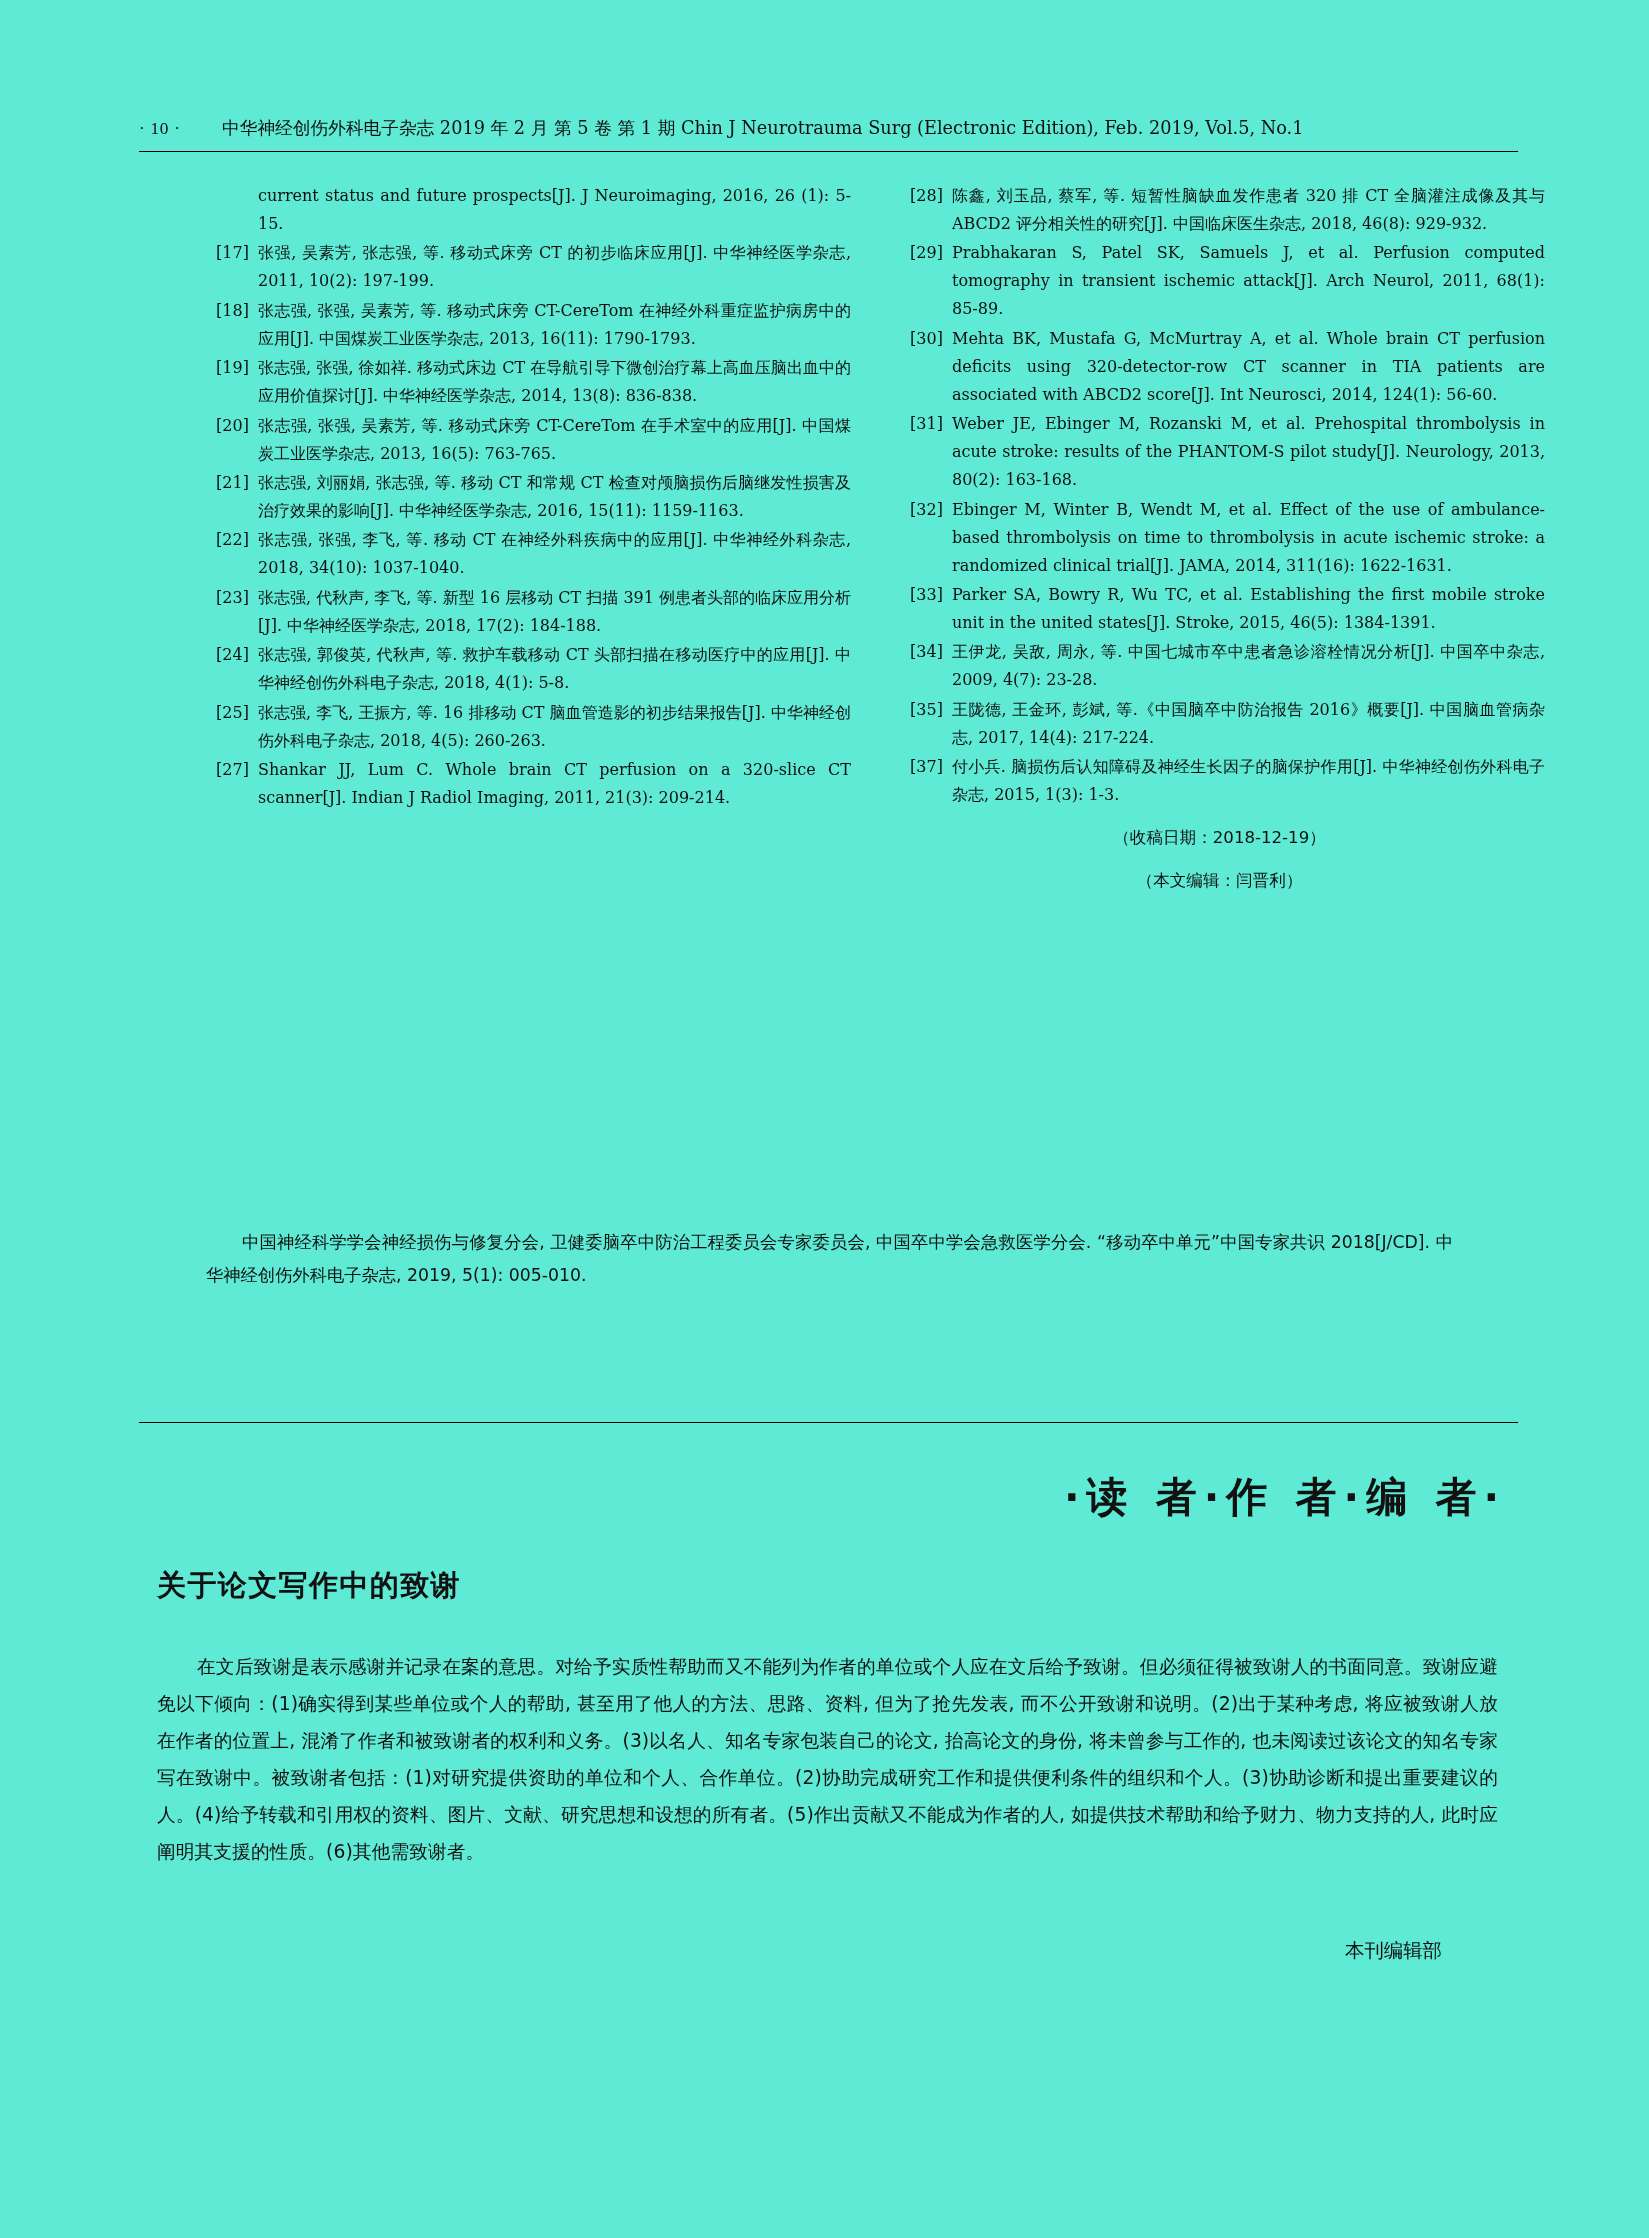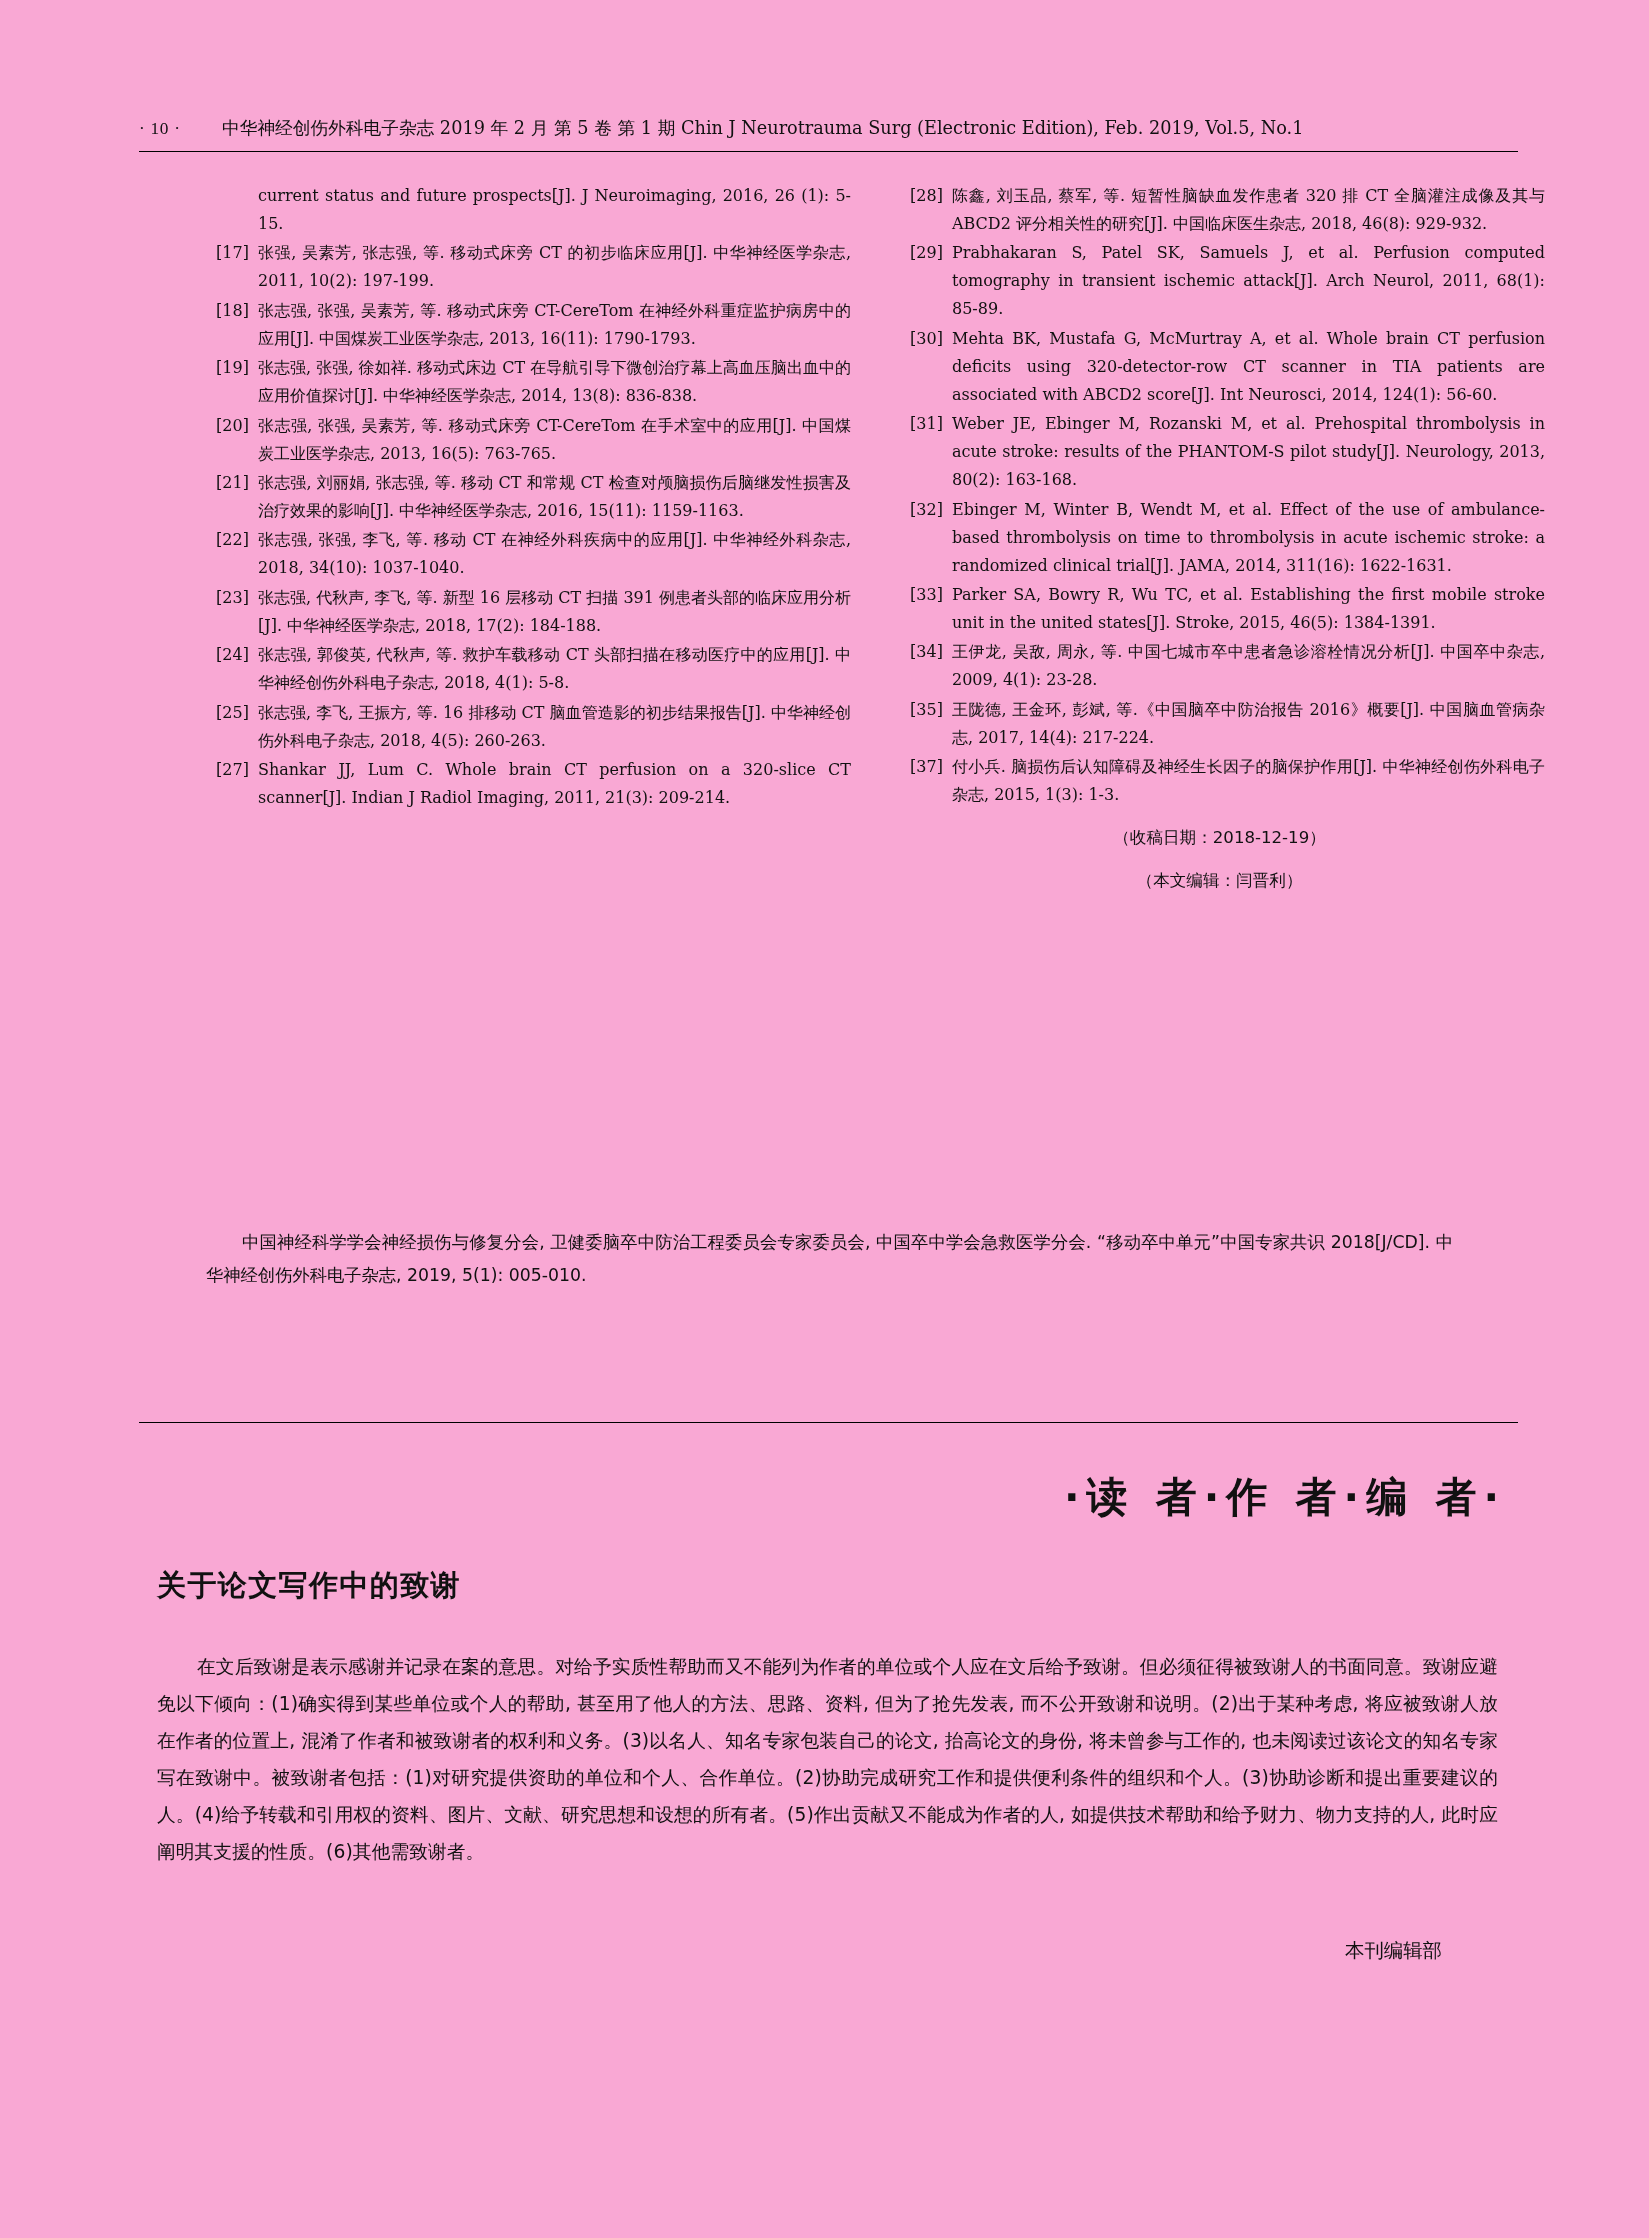--- a/index.html
+++ b/index.html
@@ -13,21 +13,21 @@
     font-family: "Liberation Serif", serif;
     color: #111111;
     position: relative;
     overflow: hidden;
   }
   .page {
     position: absolute;
     left: 0; top: 0;
     width: 1650px;
     height: 2239px;
-    background: #f9a8d4;
+    background: #5eead4;
   }
   
   .runhead {
     position: absolute;
     left: 139px;
     top: 116px;
     width: 1379px;
     height: 32px;
     display: flex;
     align-items: baseline;
@@ -246,21 +246,21 @@
       <div class="ref">
         <span class="num">[32]</span>
         <span class="body">Ebinger M, Winter B, Wendt M, et al. Effect of the use of ambulance-based thrombolysis on time to thrombolysis in acute ischemic stroke: a randomized clinical trial[J]. JAMA, 2014, 311(16): 1622-1631.</span>
       </div>
       <div class="ref">
         <span class="num">[33]</span>
         <span class="body">Parker SA, Bowry R, Wu TC, et al. Establishing the first mobile stroke unit in the united states[J]. Stroke, 2015, 46(5): 1384-1391.</span>
       </div>
       <div class="ref">
         <span class="num">[34]</span>
-        <span class="body">王伊龙, 吴敌, 周永, 等. 中国七城市卒中患者急诊溶栓情况分析[J]. 中国卒中杂志, 2009, 4(1): 23-28.</span>
+        <span class="body">王伊龙, 吴敌, 周永, 等. 中国七城市卒中患者急诊溶栓情况分析[J]. 中国卒中杂志, 2009, 4(7): 23-28.</span>
       </div>
       <div class="ref">
         <span class="num">[35]</span>
         <span class="body">王陇德, 王金环, 彭斌, 等.《中国脑卒中防治报告 2016》概要[J]. 中国脑血管病杂志, 2017, 14(4): 217-224.</span>
       </div>
       <div class="ref">
         <span class="num">[37]</span>
         <span class="body">付小兵. 脑损伤后认知障碍及神经生长因子的脑保护作用[J]. 中华神经创伤外科电子杂志, 2015, 1(3): 1-3.</span>
       </div>
 

